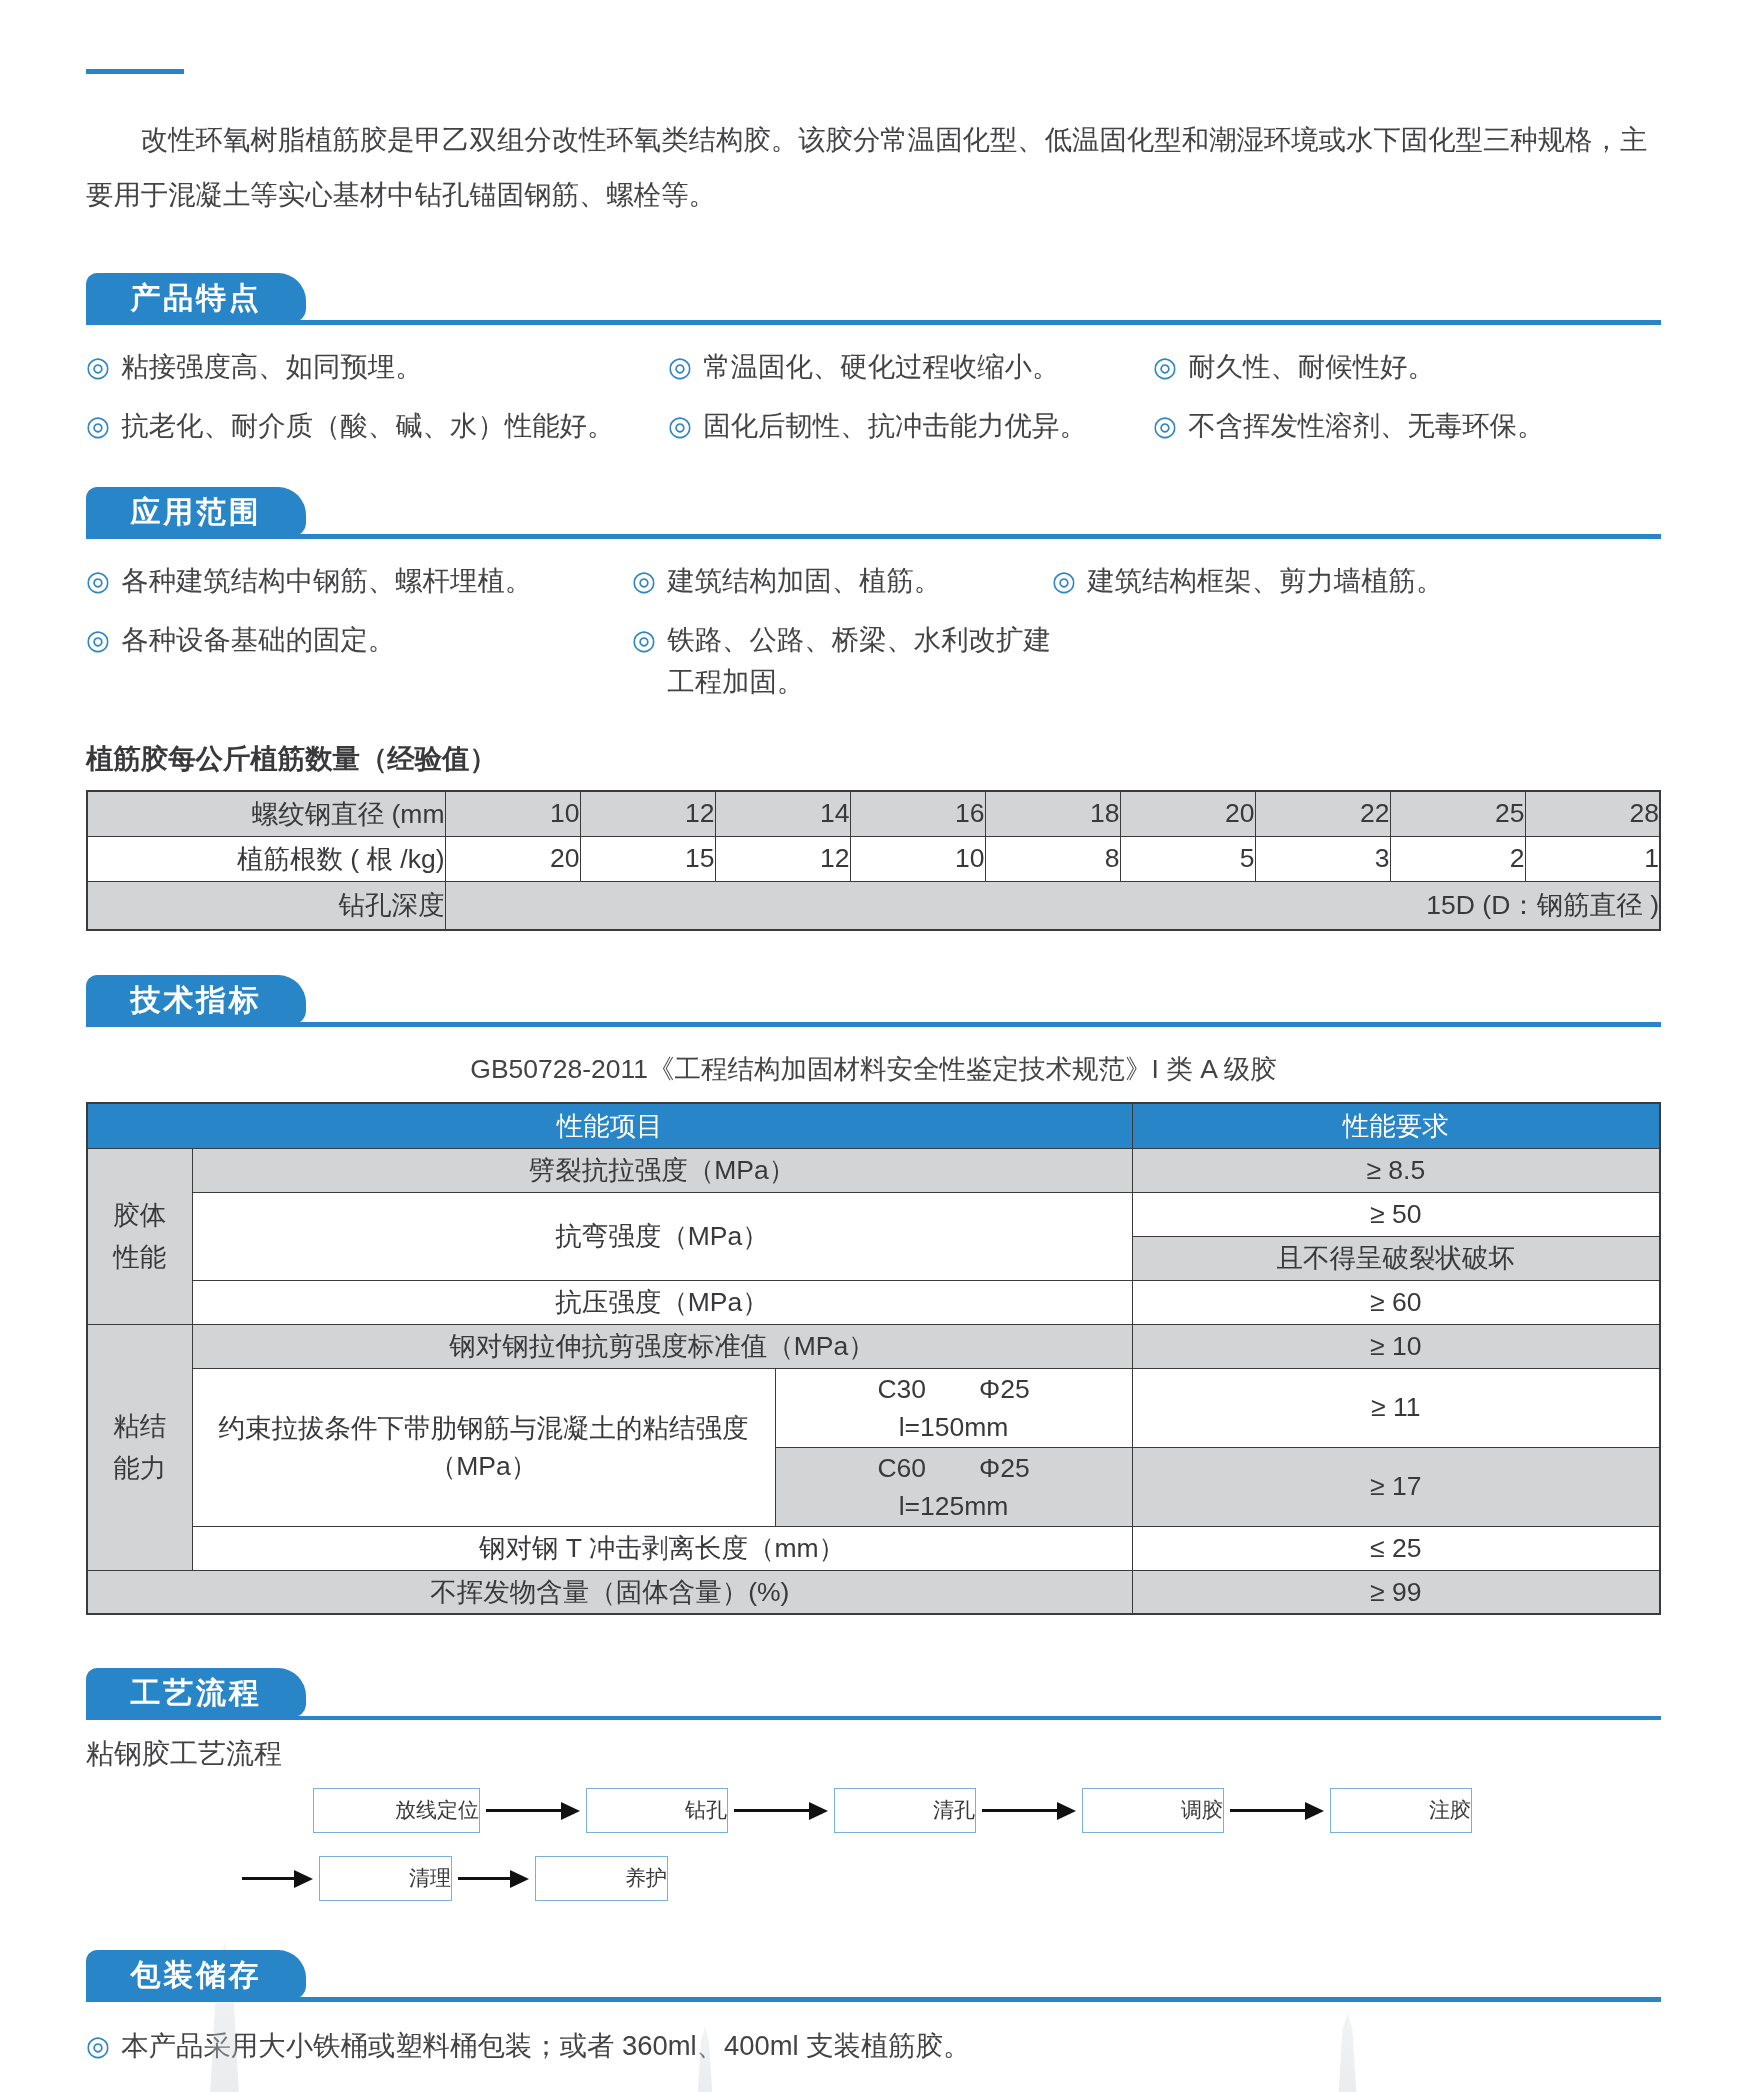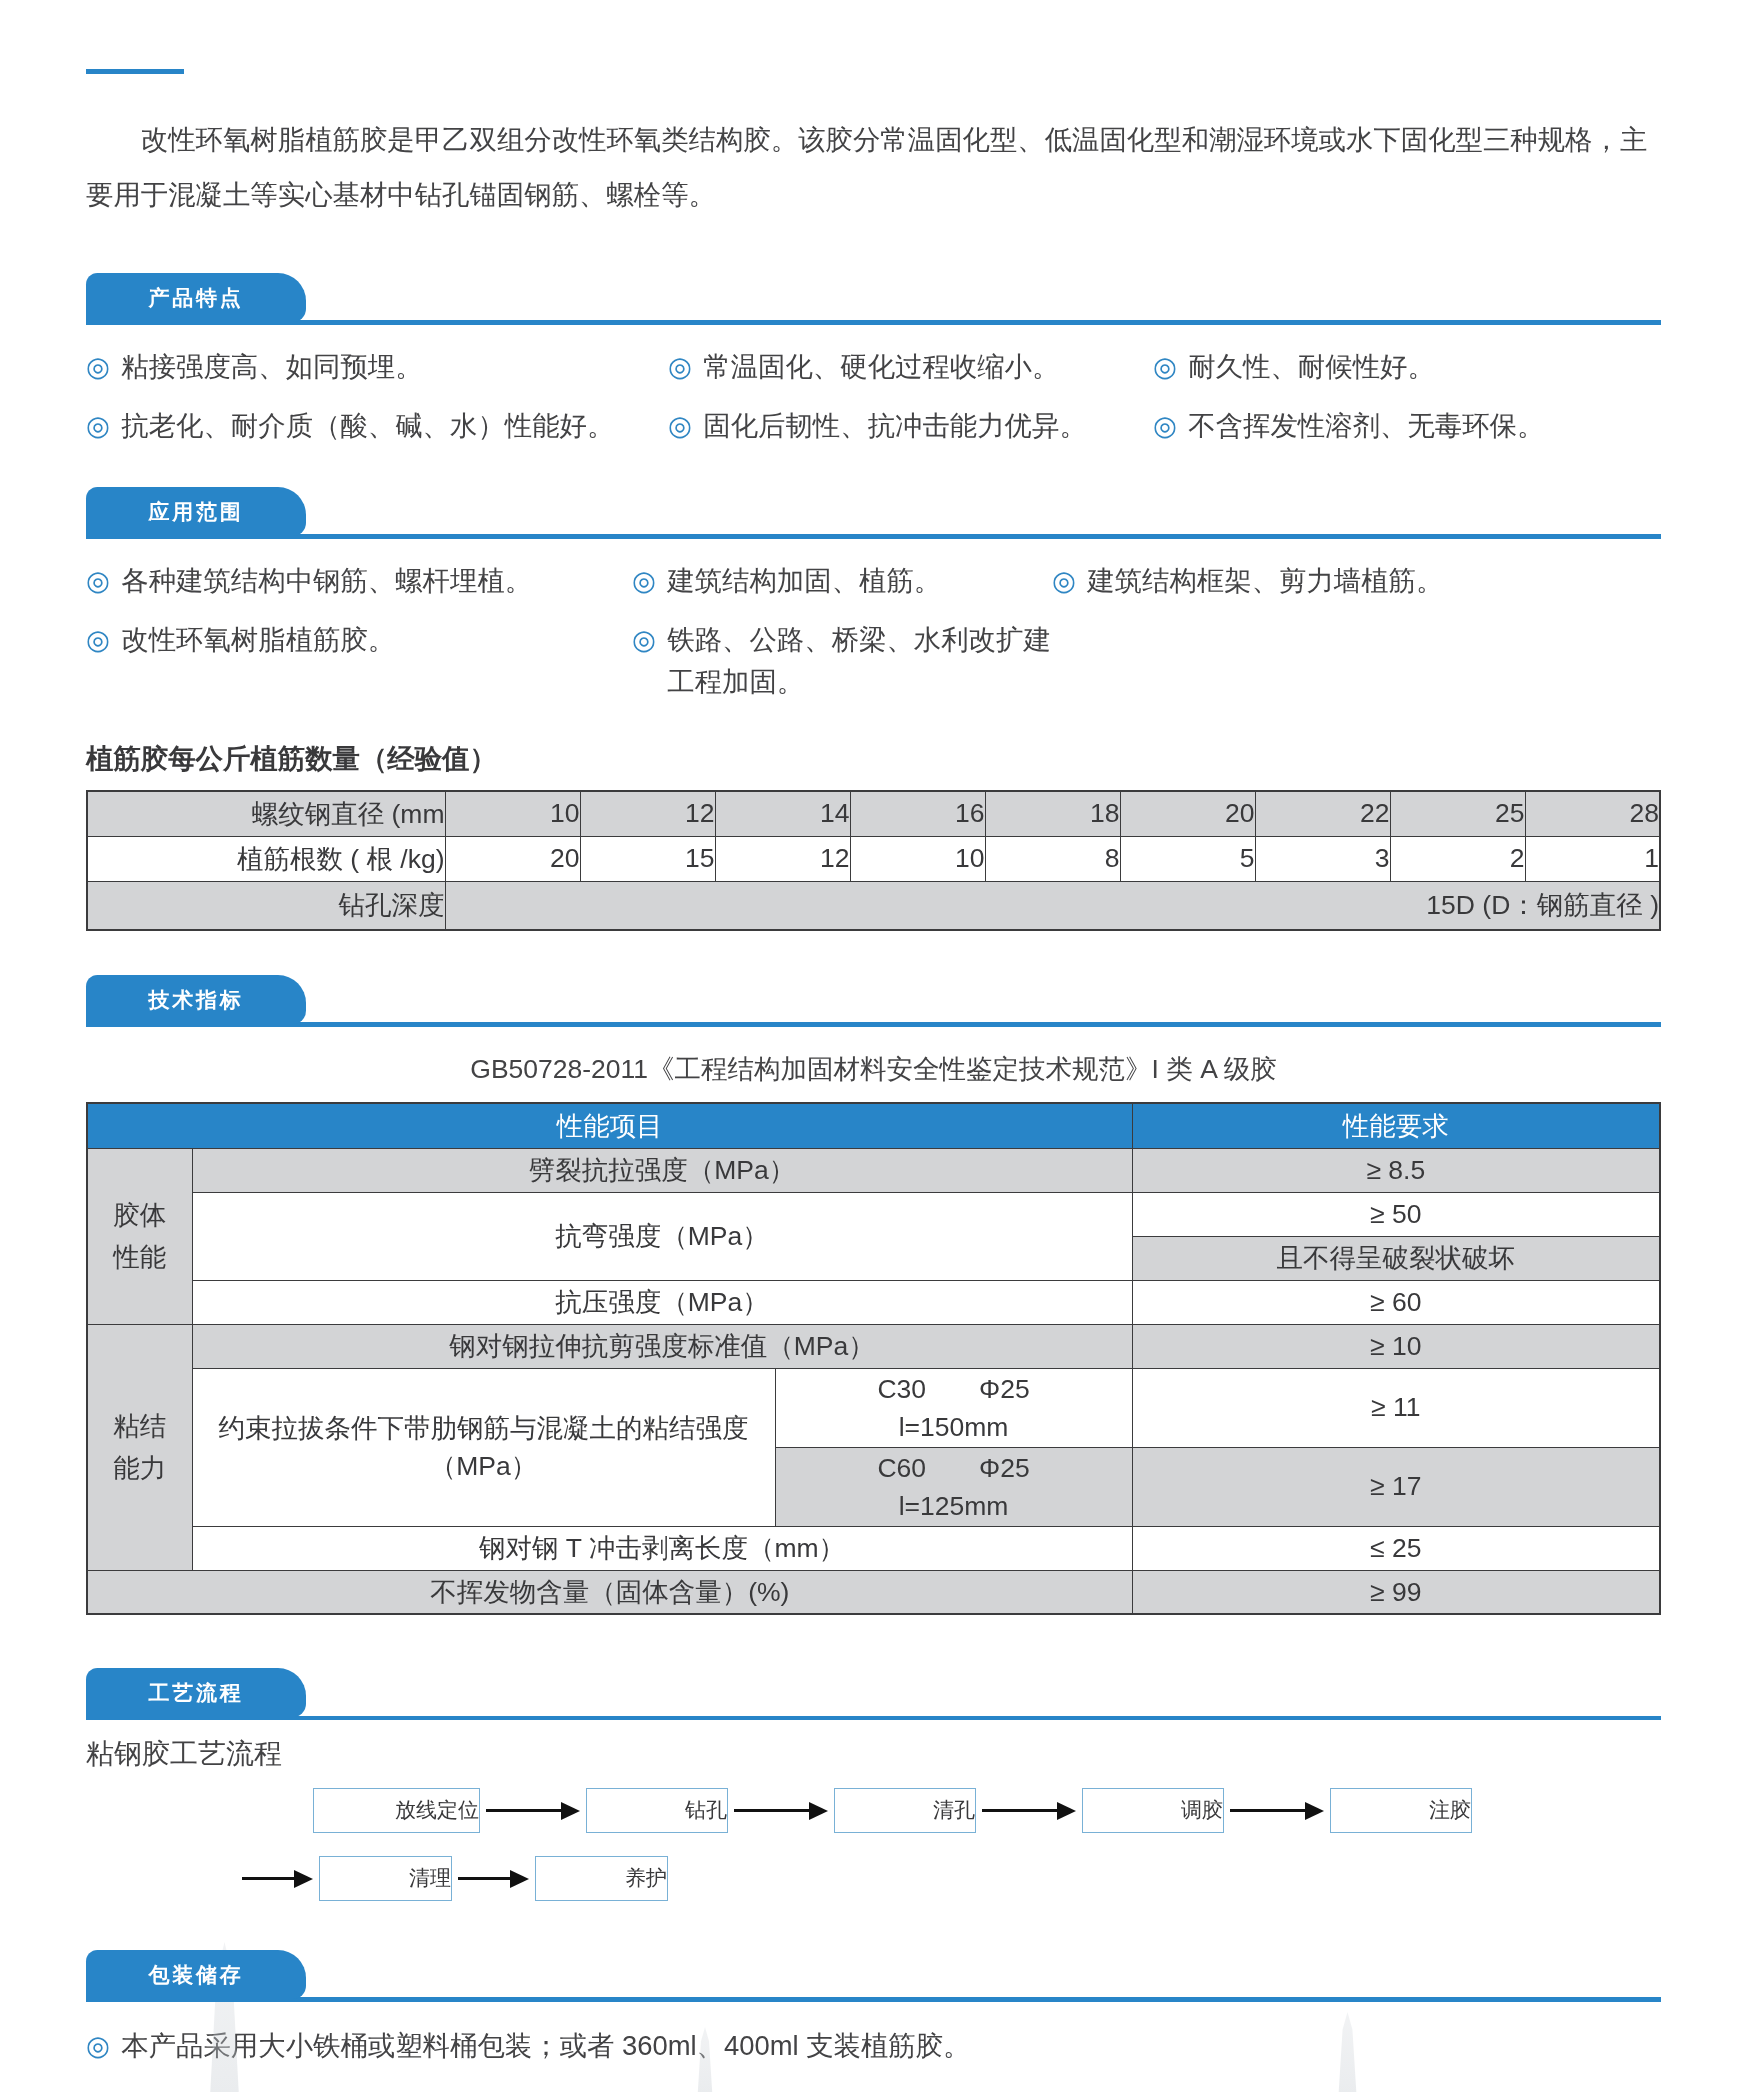--- a/index.html
+++ b/index.html
@@ -14,21 +14,21 @@
   
   .page-title { color:#2885c8; font-size:45px; font-weight:bold; letter-spacing:1.9px; }
   .title-dash { width:98px; height:5.7px; background:#2885c8; margin-top:44px; }
 
   .intro { margin-top:38px; font-size:27.4px; line-height:55px; text-indent:2em; color:#434345; }
 
   
   .section-head { margin-top:51px; position:relative; }
   .badge {
     display:inline-block; min-width:220px; height:49px; line-height:49px;
-    background:#2885c8; color:#ffffff; font-size:21px; font-weight:bold;
+    background:#2885c8; color:#ffffff; font-size:30px; font-weight:bold;
     text-align:center; letter-spacing:2.8px; padding:0 24.6px;
     border-radius:11.4px 28px 13.2px 0;
     position:relative; z-index:2;
   }
   .rule { height:4.7px; background:#2885c8; width:100%; margin-top:-1.9px; position:relative; z-index:1; }
 
   
   .bullets { margin-top:21px; }
   .b-row { display:flex; margin-bottom:17px; }
   .bullet { display:flex; align-items:flex-start; font-size:27.4px; line-height:42px; color:#434345; }
@@ -138,21 +138,21 @@
           <span class="b-text">建筑结构加固、植筋。</span>
         </div>
       <div class="bullet c3">
           <span class="b-mark">◎</span>
           <span class="b-text">建筑结构框架、剪力墙植筋。</span>
         </div>
     </div>
     <div class="b-row">
       <div class="bullet c1-app">
           <span class="b-mark">◎</span>
-          <span class="b-text">改性环氧树脂植筋胶。</span>
+          <span class="b-text">各种设备基础的固定。</span>
         </div>
       <div class="bullet c2-app">
           <span class="b-mark">◎</span>
           <span class="b-text">铁路、公路、桥梁、水利改扩建工程加固。</span>
         </div>
     </div>
   </div>
 
   <div class="tbl-title">植筋胶每公斤植筋数量（经验值）</div>
   <table class="qty">

